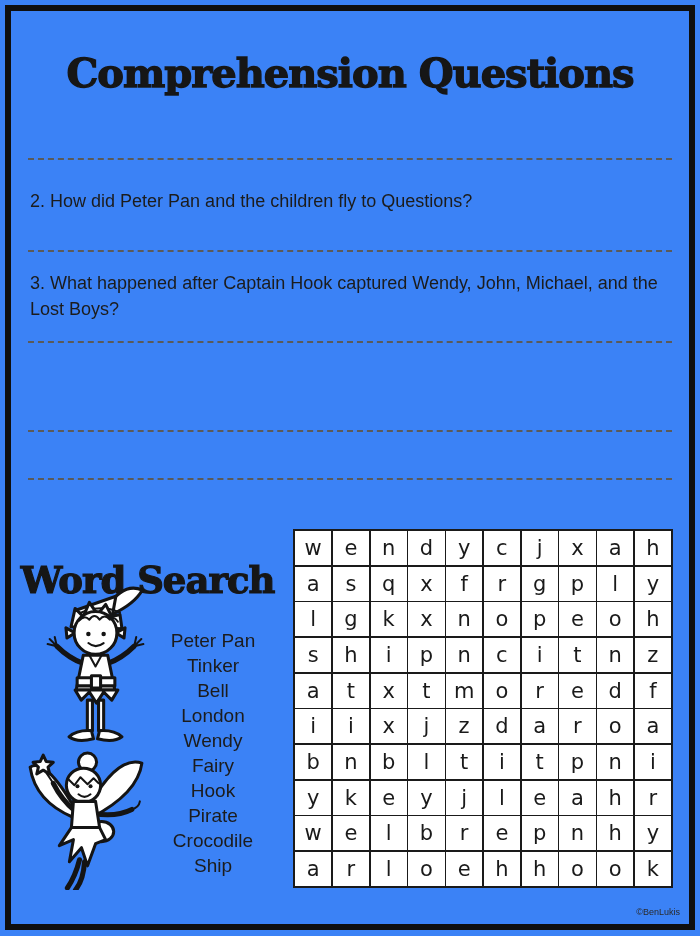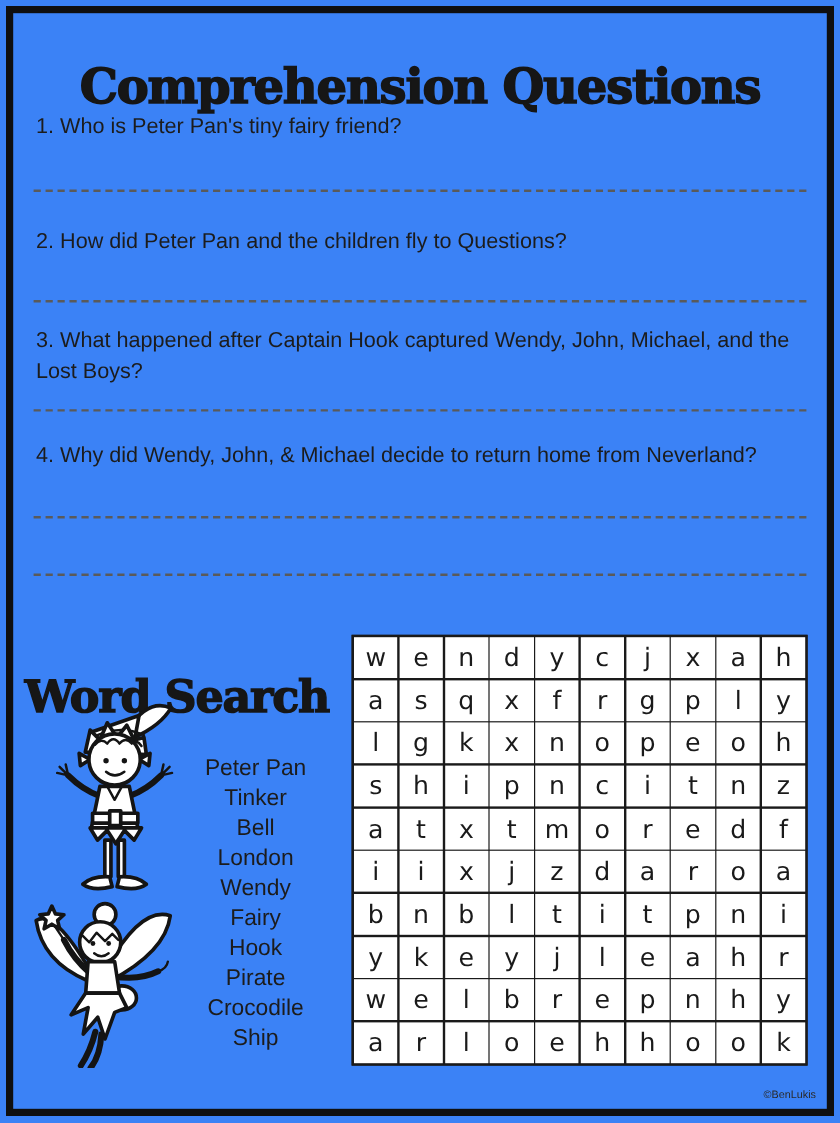--- a/index.html
+++ b/index.html
@@ -33,43 +33,35 @@
   .art .limb{fill:none;stroke-width:5;}
 </style>
 </head>
 <body>
 
 <div class="sheet">
   <div class="frame"></div>
 
   <h1 class="main-title">Comprehension Questions</h1>
 
-  <div class="q q-1">
-    <span>1.</span>
-    <span>Who is Peter Pan's tiny fairy friend?</span>
-  </div>
   <div class="ans ans-1"></div>
 
   <div class="q q-2">
     <span>2.</span>
     <span>How did Peter Pan and the children fly to Questions?</span>
   </div>
   <div class="ans ans-2"></div>
 
   <div class="q q-3">
     <span>3.</span>
     <span>What happened after Captain Hook captured Wendy, John, Michael, and the</span>
     <span class="qline2">Lost Boys?</span>
   </div>
   <div class="ans ans-3"></div>
 
-  <div class="q q-4">
-    <span>4.</span>
-    <span>Why did Wendy, John, &amp; Michael decide to return home from Neverland?</span>
-  </div>
   <div class="ans ans-4"></div>
   <div class="ans ans-5"></div>
 
   <h2 class="ws-title">Word Search</h2>
 
   <div class="pan-art">
     <svg class="art" width="115" height="163" viewBox="0 0 112 160">
 
       <path d="M68,22 Q84,-2 102,6 Q94,20 72,30 Z"></path>
 

